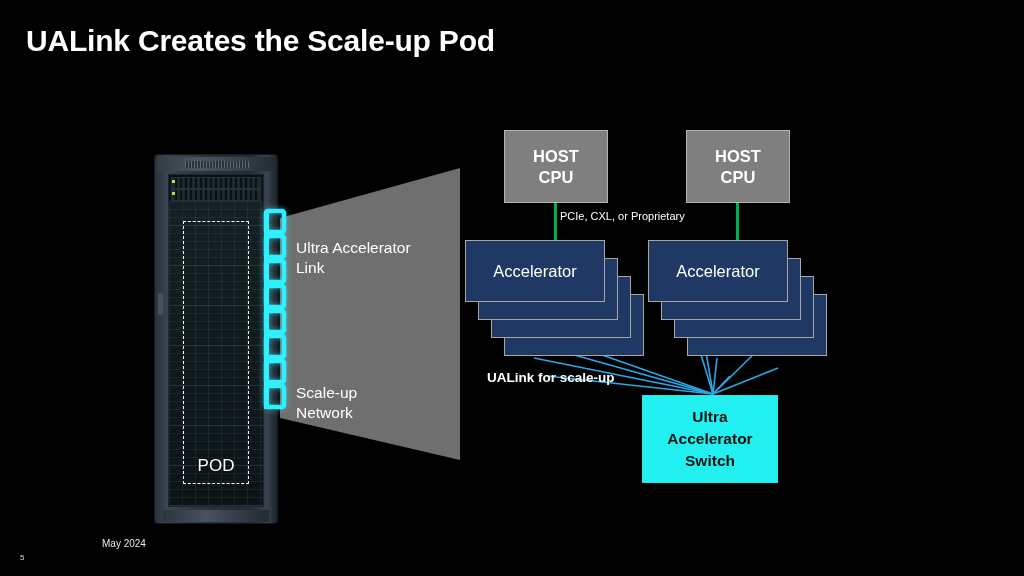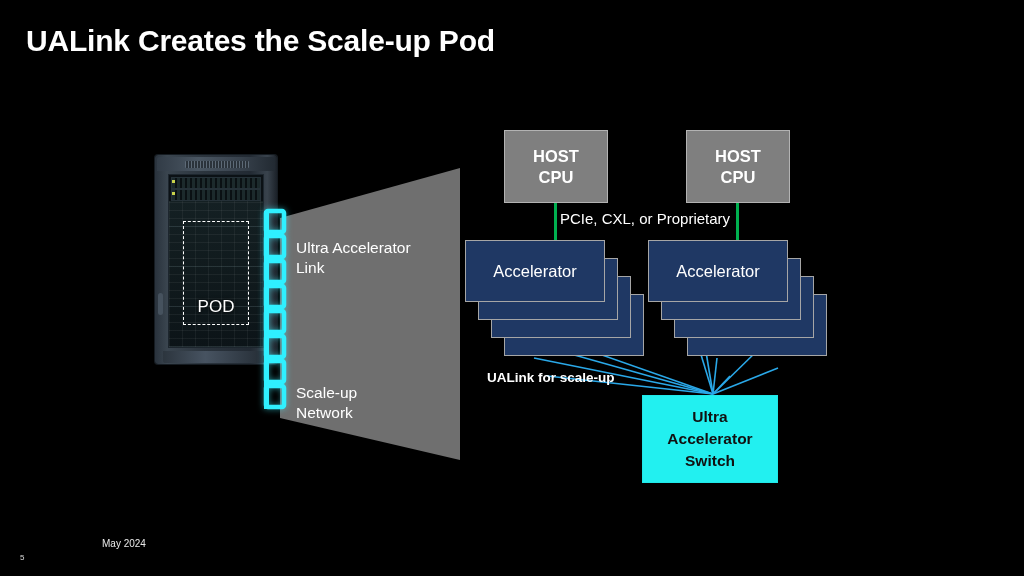--- a/index.html
+++ b/index.html
@@ -69,21 +69,21 @@
   }
   .panel-label-1 { left: 296px; top: 238px; }
   .panel-label-2 { left: 296px; top: 335px; margin-top: 48px; }
 
   
   .rack {
     position: absolute;
     left: 155px;
     top: 155px;
     width: 122px;
-    height: 209px;
+    height: 368px;
   }
   .rack-outer {
     position: absolute;
     inset: 0;
     background: linear-gradient(90deg,#29323c 0%, #3a454f 10%, #2b343d 40%, #222a33 78%, #39434d 92%, #1b2128 100%);
     border-radius: 3px;
     box-shadow: 0 0 0 1px #151b21;
   }
   .rack-top {
     position: absolute;
@@ -212,21 +212,21 @@
     width: 2.5px;
     background: #00b050;
   }
   .green-line-1 { left: 554px; top: 203px; height: 40px; }
   .green-line-2 { left: 736px; top: 203px; height: 40px; }
 
   .pcie-label {
     position: absolute;
     left: 560px;
     top: 210px;
-    font-size: 15px;
+    font-size: 11px;
     color: #ffffff;
     white-space: nowrap;
     text-shadow: 0 0 3px #000, 0 0 3px #000;
   }
 
   .accel-stack {
     position: absolute;
     width: 180px;
     height: 118px;
   }

